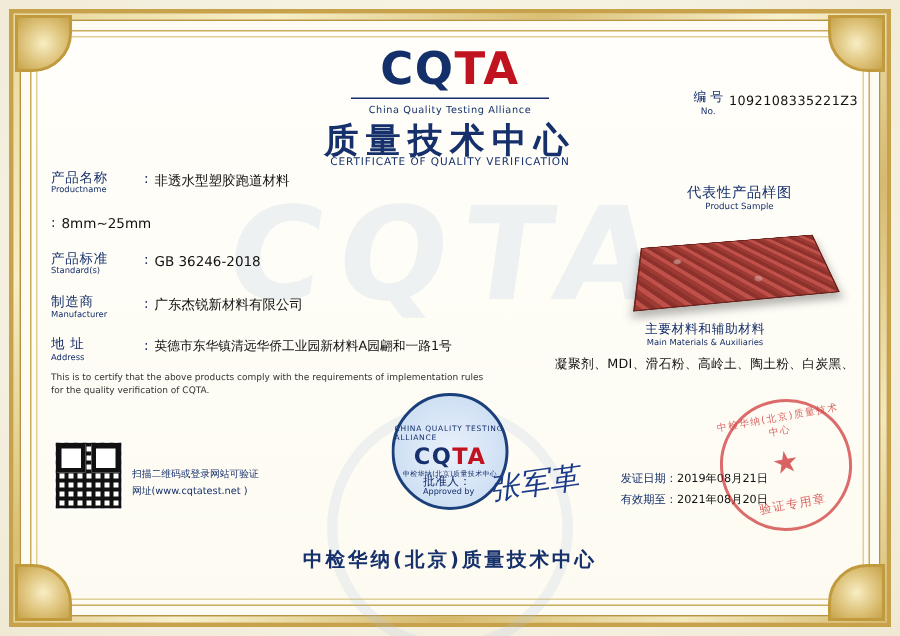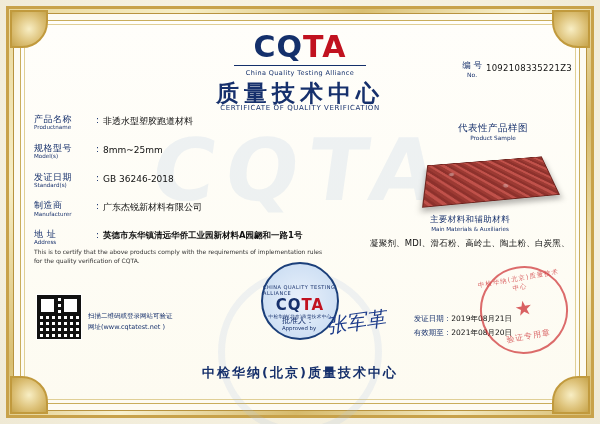--- a/index.html
+++ b/index.html
@@ -100,21 +100,21 @@
   .num-val{font-size:8.5px;color:#111;padding-top:3px;letter-spacing:.3px;}
 
   
   .fields{position:absolute;left:8px;top:88px;width:300px;}
   .row{display:flex;align-items:flex-start;margin-bottom:12px;}
   .lab{width:62px;flex:none;line-height:1.15;color:#16306c;}
   .lab .cn{display:block;font-size:9px;letter-spacing:.5px;}
   .lab .en{display:block;font-size:5.6px;}
   .colon{width:7px;flex:none;font-size:9px;color:#16306c;padding-top:1px;}
   .val{font-size:9px;color:#111;line-height:1.35;padding-top:1px;}
-  .val.sm{font-size:8.5px;font-weight:bold;}
+  .val.sm{font-size:8.5px;}
 
   
   .sample-head{
     position:absolute;right:6px;top:96px;text-align:center;width:150px;color:#16306c;
   }
   .sample-head .cn{font-size:9.5px;letter-spacing:.5px;display:block;}
   .sample-head .en{font-size:5.8px;display:block;}
   .sample-img{
     position:absolute;right:22px;top:124px;
     width:124px;height:56px;
@@ -253,31 +253,27 @@
       <div class="row">
         <div class="lab">
           <span class="cn">产品名称</span>
           <span class="en">Productname</span>
         </div>
         <div class="colon">:</div>
         <div class="val">非透水型塑胶跑道材料</div>
       </div>
 
       <div class="row">
+        <div class="colon">:</div>
+        <div class="val">8mm~25mm</div>
+      </div>
+
+      <div class="row">
         <div class="lab">
-          <span class="cn">规格型号</span>
-          <span class="en">Model(s)</span>
-        </div>
-        <div class="colon">:</div>
-        <div class="val">8mm~25mm</div>
-      </div>
-
-      <div class="row">
-        <div class="lab">
-          <span class="cn">发证日期</span>
+          <span class="cn">产品标准</span>
           <span class="en">Standard(s)</span>
         </div>
         <div class="colon">:</div>
         <div class="val">GB 36246-2018</div>
       </div>
 
       <div class="row">
         <div class="lab">
           <span class="cn">制造商</span>
           <span class="en">Manufacturer</span>

